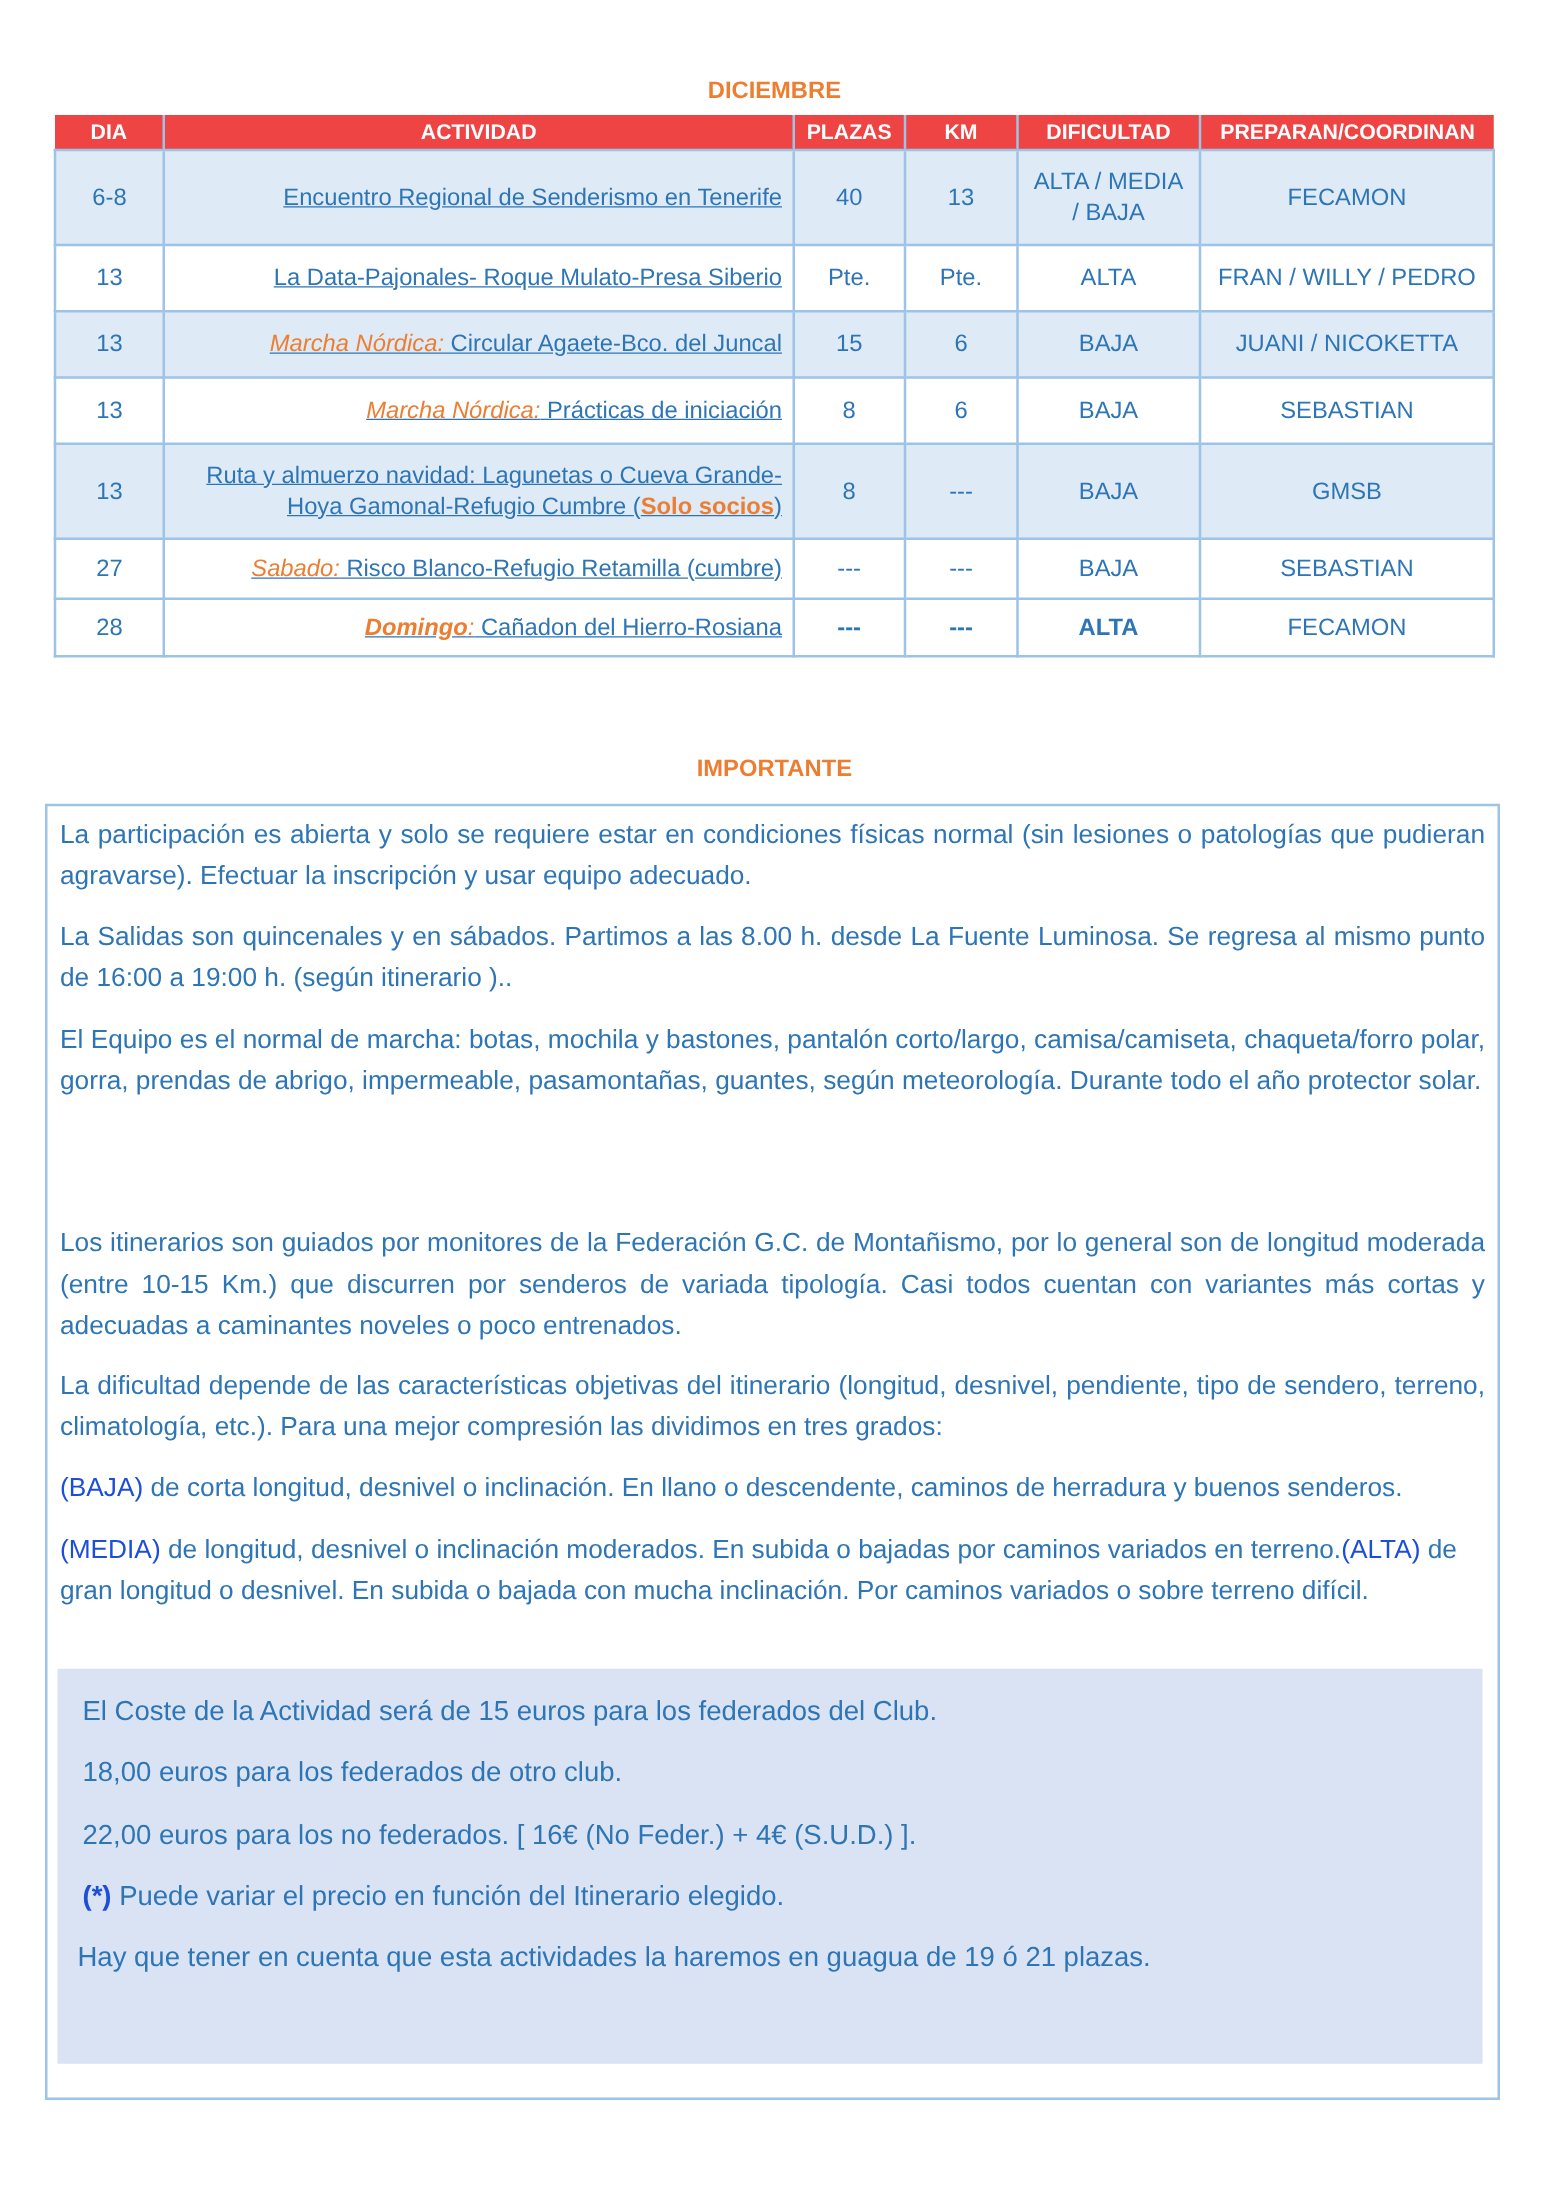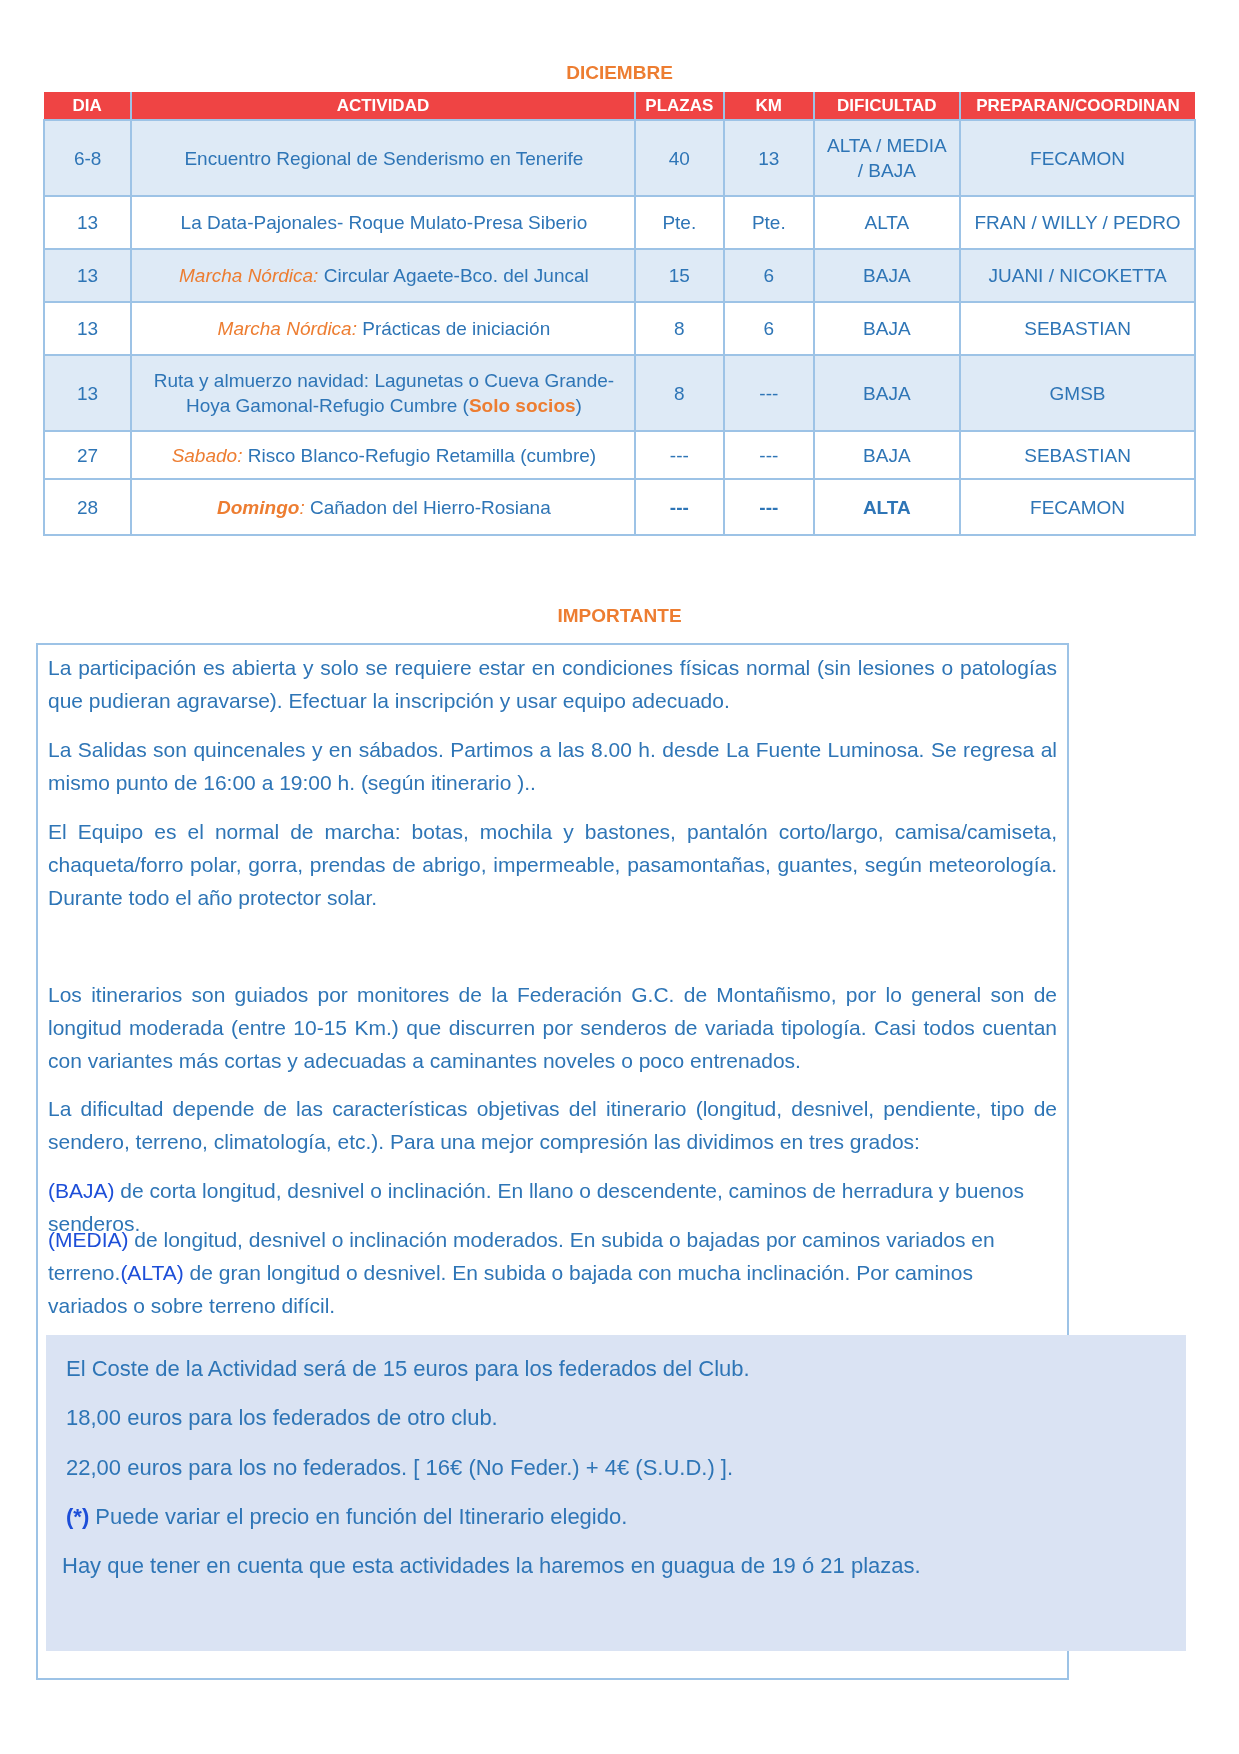--- a/index.html
+++ b/index.html
@@ -5,28 +5,28 @@
   html, body { margin: 0; padding: 0; background: #ffffff; }
   body { width: 1239px; height: 1754px; position: relative; font-family: "Liberation Sans", sans-serif; color: #2e75b6; }
   .section-title { position: absolute; left: 0; width: 1239px; text-align: center; color: #ed7d31; font-weight: bold; font-size: 19px; }
   #title-dic { top: 62px; text-align: center; }
   #title-imp { top: 605px; }
 
   table.sched { position: absolute; left: 43px; top: 92px; width: 1153px; border-collapse: collapse; table-layout: fixed; font-size: 19px; }
   table.sched th { background: #ef4444; color: #ffffff; font-weight: bold; font-size: 17px; height: 27px; padding: 0; text-align: center; border-left: 2px solid #9dc3e6; }
   table.sched th:first-child { border-left: none; }
   table.sched td { border: 2px solid #9dc3e6; text-align: center; padding: 0 8px; color: #2e75b6; line-height: 27px; }
-  table.sched td.act { text-align: center; padding-left: 10px; }
+  table.sched td.act { text-align: right; padding-left: 10px; text-decoration: underline; }
   table.sched tr.shade td { background: #deeaf6; }
   .tag { color: #ed7d31; font-style: italic; }
   .tag.bold { font-weight: bold; }
   .hl-orange { color: #ed7d31; font-weight: bold; }
   .bold { font-weight: bold; }
 
-  .imp-box { position: absolute; left: 36px; top: 643px; width: 1033px; height: 1037px; border: 2px solid #9dc3e6; box-sizing: border-box; padding-left: 32px; }
+  .imp-box { position: absolute; left: 36px; top: 643px; width: 1164px; height: 1037px; border: 2px solid #9dc3e6; box-sizing: border-box; padding-left: 32px; }
   .imp-box p { margin: 0; position: absolute; left: 10px; right: 10px; font-size: 21px; line-height: 33px; text-align: justify; color: #2e75b6; }
   .red { color: #1d4ed8; }
 
   .cost-box { position: absolute; left: 8px; top: 690px; width: 1140px; height: 316px; background: #dae3f3; }
   .cost-box p { margin: 4px; position: absolute; left: 16px; font-size: 22px; line-height: 30px; color: #2e75b6; }
 </style>
 </head>
 <body>
 
 <div class="section-title" id="title-dic">DICIEMBRE</div>
@@ -92,21 +92,21 @@
       <td>GMSB</td>
     </tr>
     <tr style="height:48px">
       <td>27</td>
       <td class="act"><span class="tag">Sabado:</span><span> Risco Blanco-Refugio Retamilla (cumbre)</span></td>
       <td>---</td>
       <td>---</td>
       <td>BAJA</td>
       <td>SEBASTIAN</td>
     </tr>
-    <tr style="height:56px">
+    <tr style="height:46px">
       <td>28</td>
       <td class="act"><span class="tag bold">Domingo</span><span class="tag">:</span><span> Cañadon del Hierro-Rosiana</span></td>
       <td class="bold">---</td>
       <td class="bold">---</td>
       <td class="bold">ALTA</td>
       <td>FECAMON</td>
     </tr>
   </tbody>
 </table>
 

